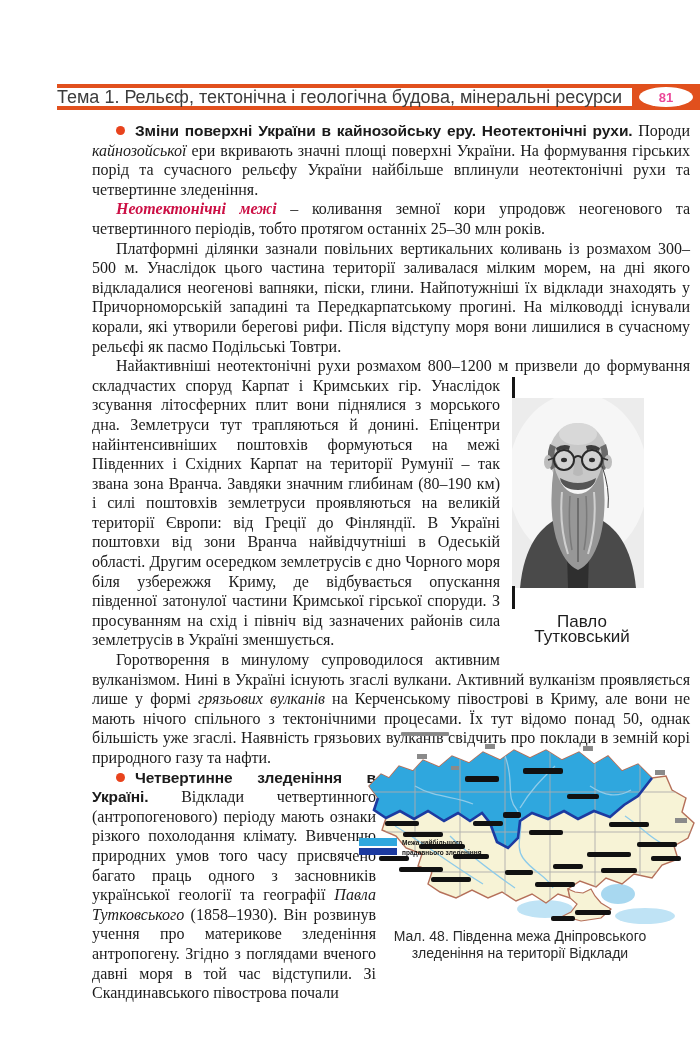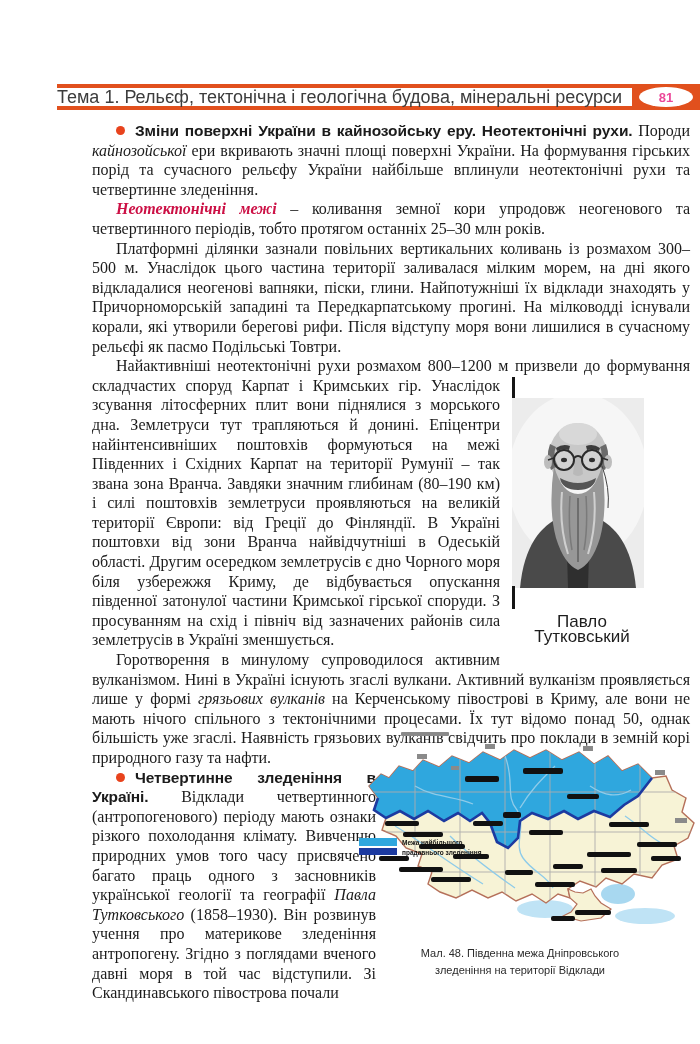--- a/index.html
+++ b/index.html
@@ -35,22 +35,22 @@
   .portrait-box svg{display:block;}
   .portrait-caption{
     display:block;width:140px;text-align:center;margin-top:6px;
     font-family:"Liberation Sans","DejaVu Sans",sans-serif;font-size:17px;color:#1d1d1d;line-height:15px;
   }
   
   .s2-col{width:284px;}
   
   .map-fig{position:absolute;left:355px;top:726px;width:345px;}
   .map-caption{
-    width:310px;margin:17px 0 0 10px;text-align:center;
-    font-family:"Liberation Sans","DejaVu Sans",sans-serif;font-size:11px;line-height:17px;color:#2b2b2b;
+    width:310px;margin:0 0 0 10px;text-align:center;
+    font-family:"Liberation Sans","DejaVu Sans",sans-serif;font-size:14px;line-height:17px;color:#2b2b2b;
   }
 </style>
 </head>
 <body>
 
 <div class="page">
 
   <div class="header">
     <div class="header-left">
       <span>Тема 1. Рельєф, тектонічна і геологічна будова, мінеральні ресурси</span>

